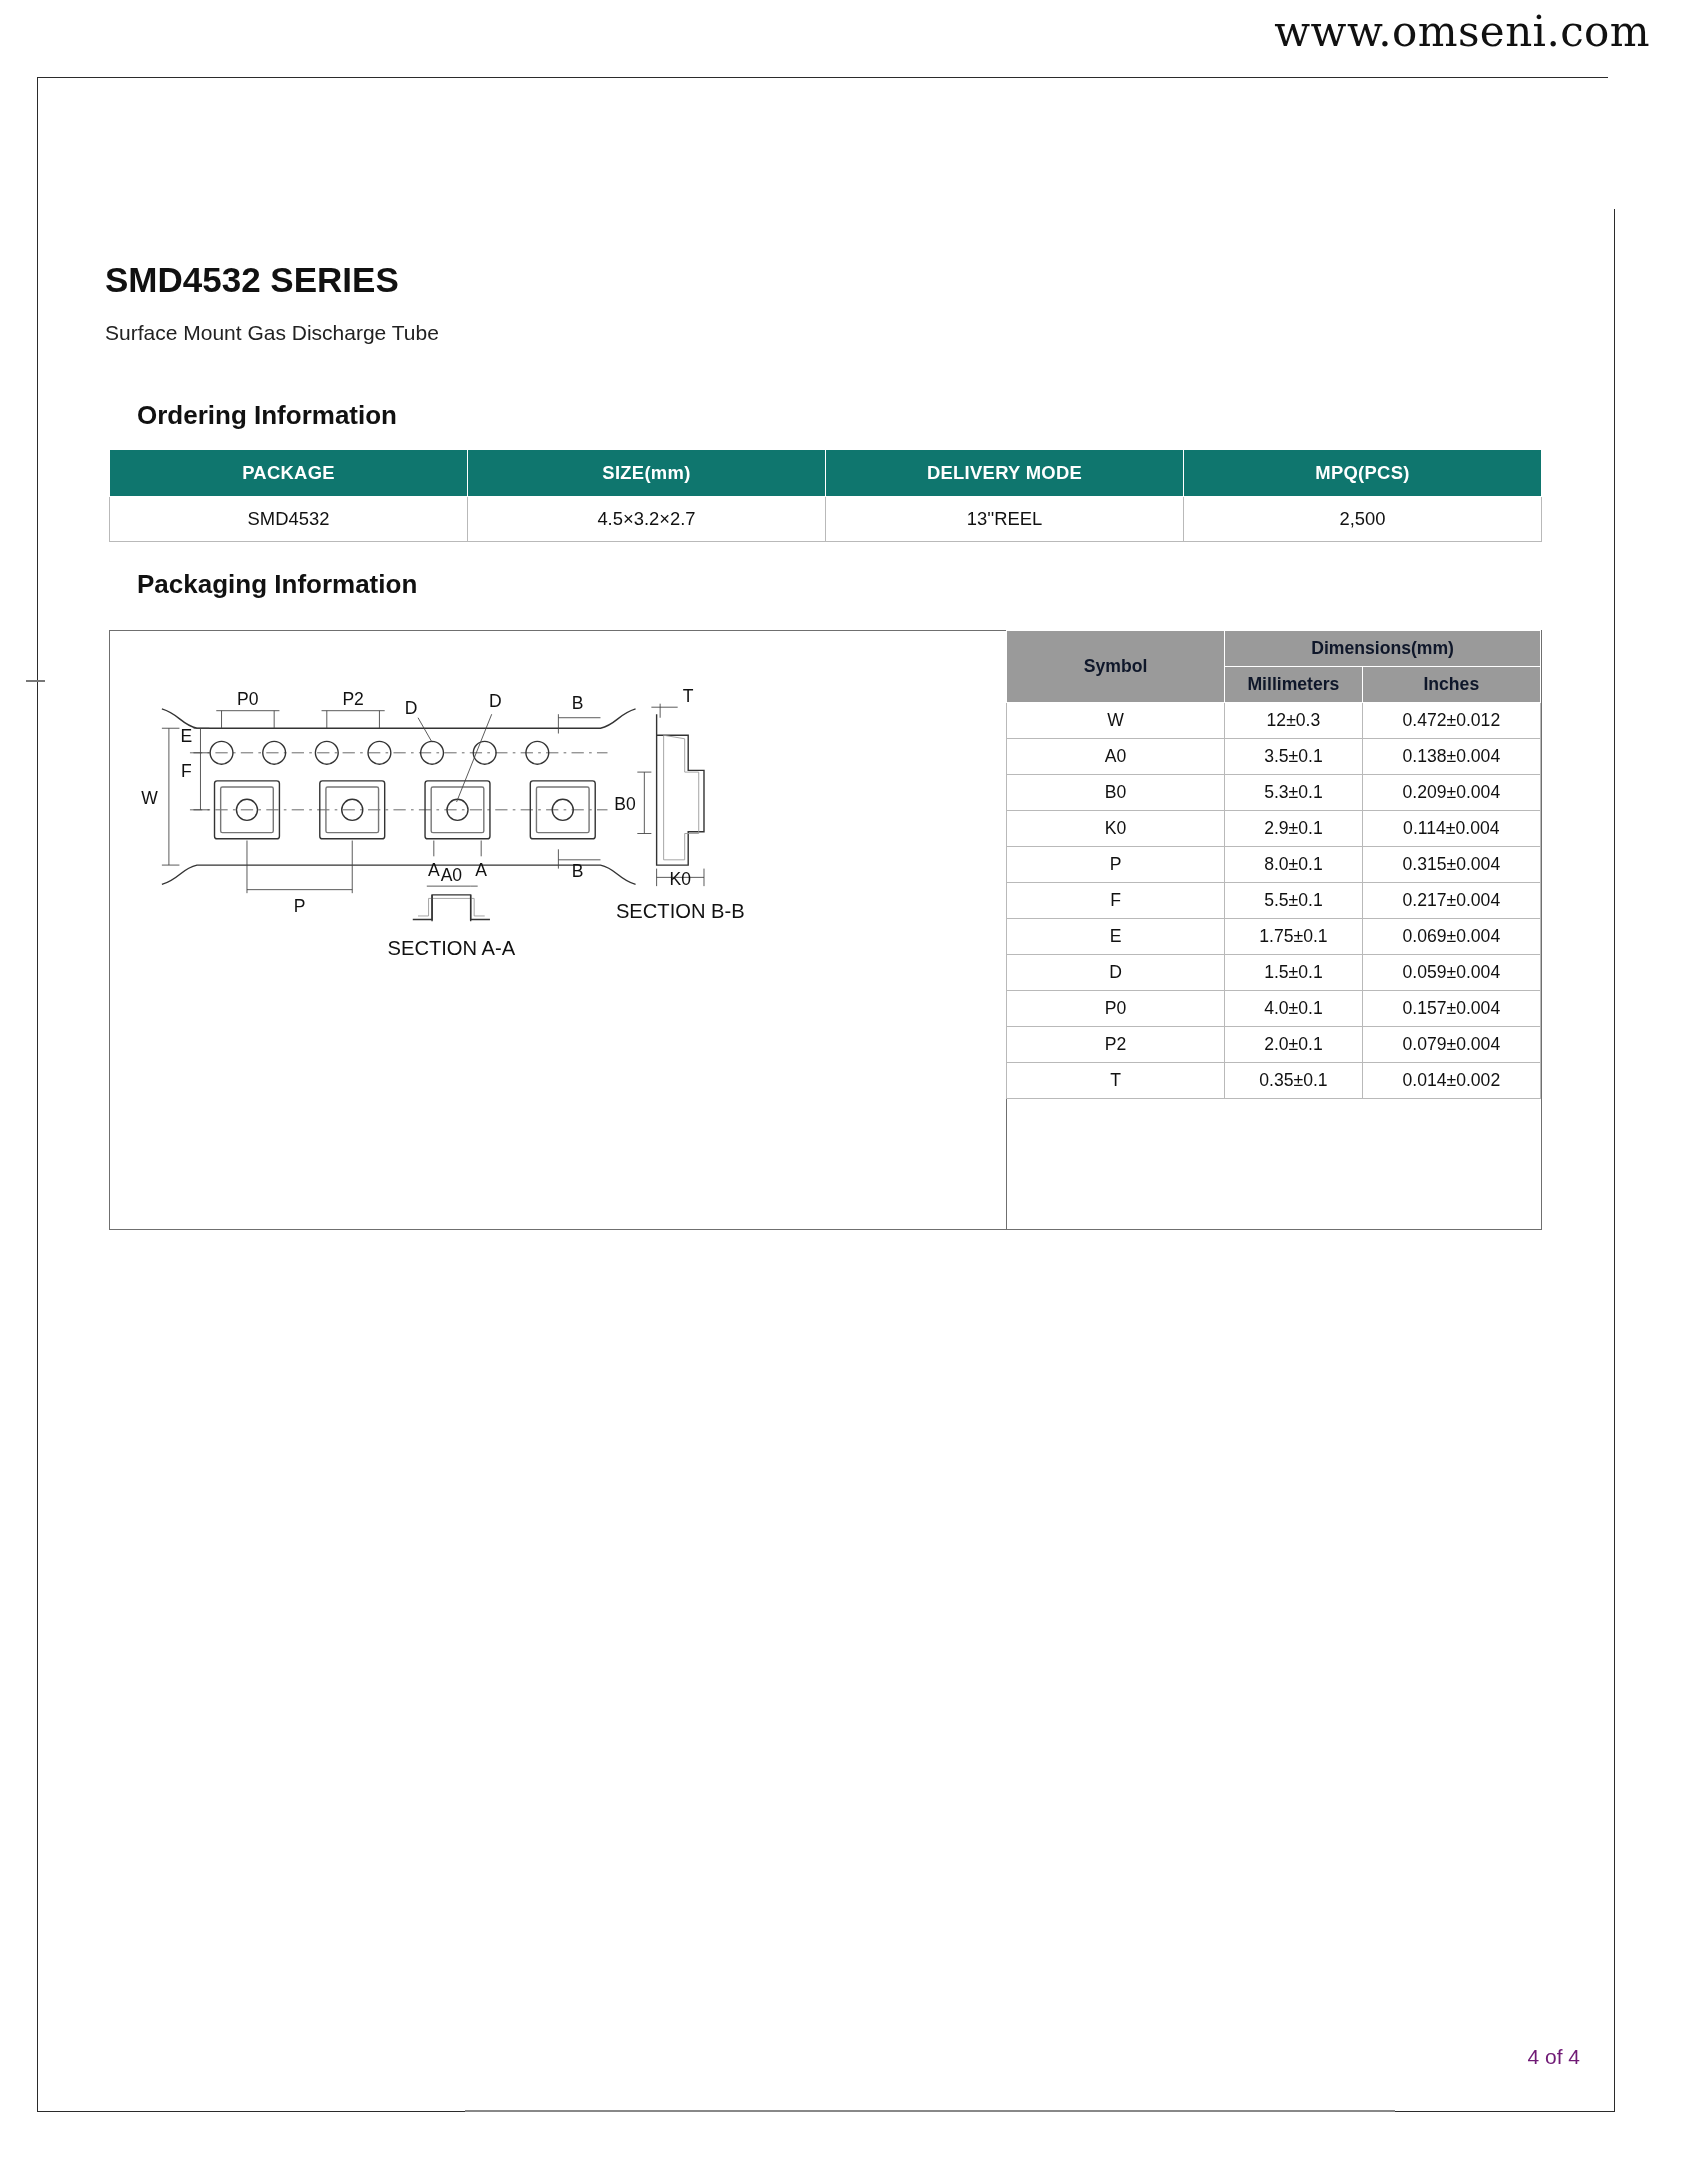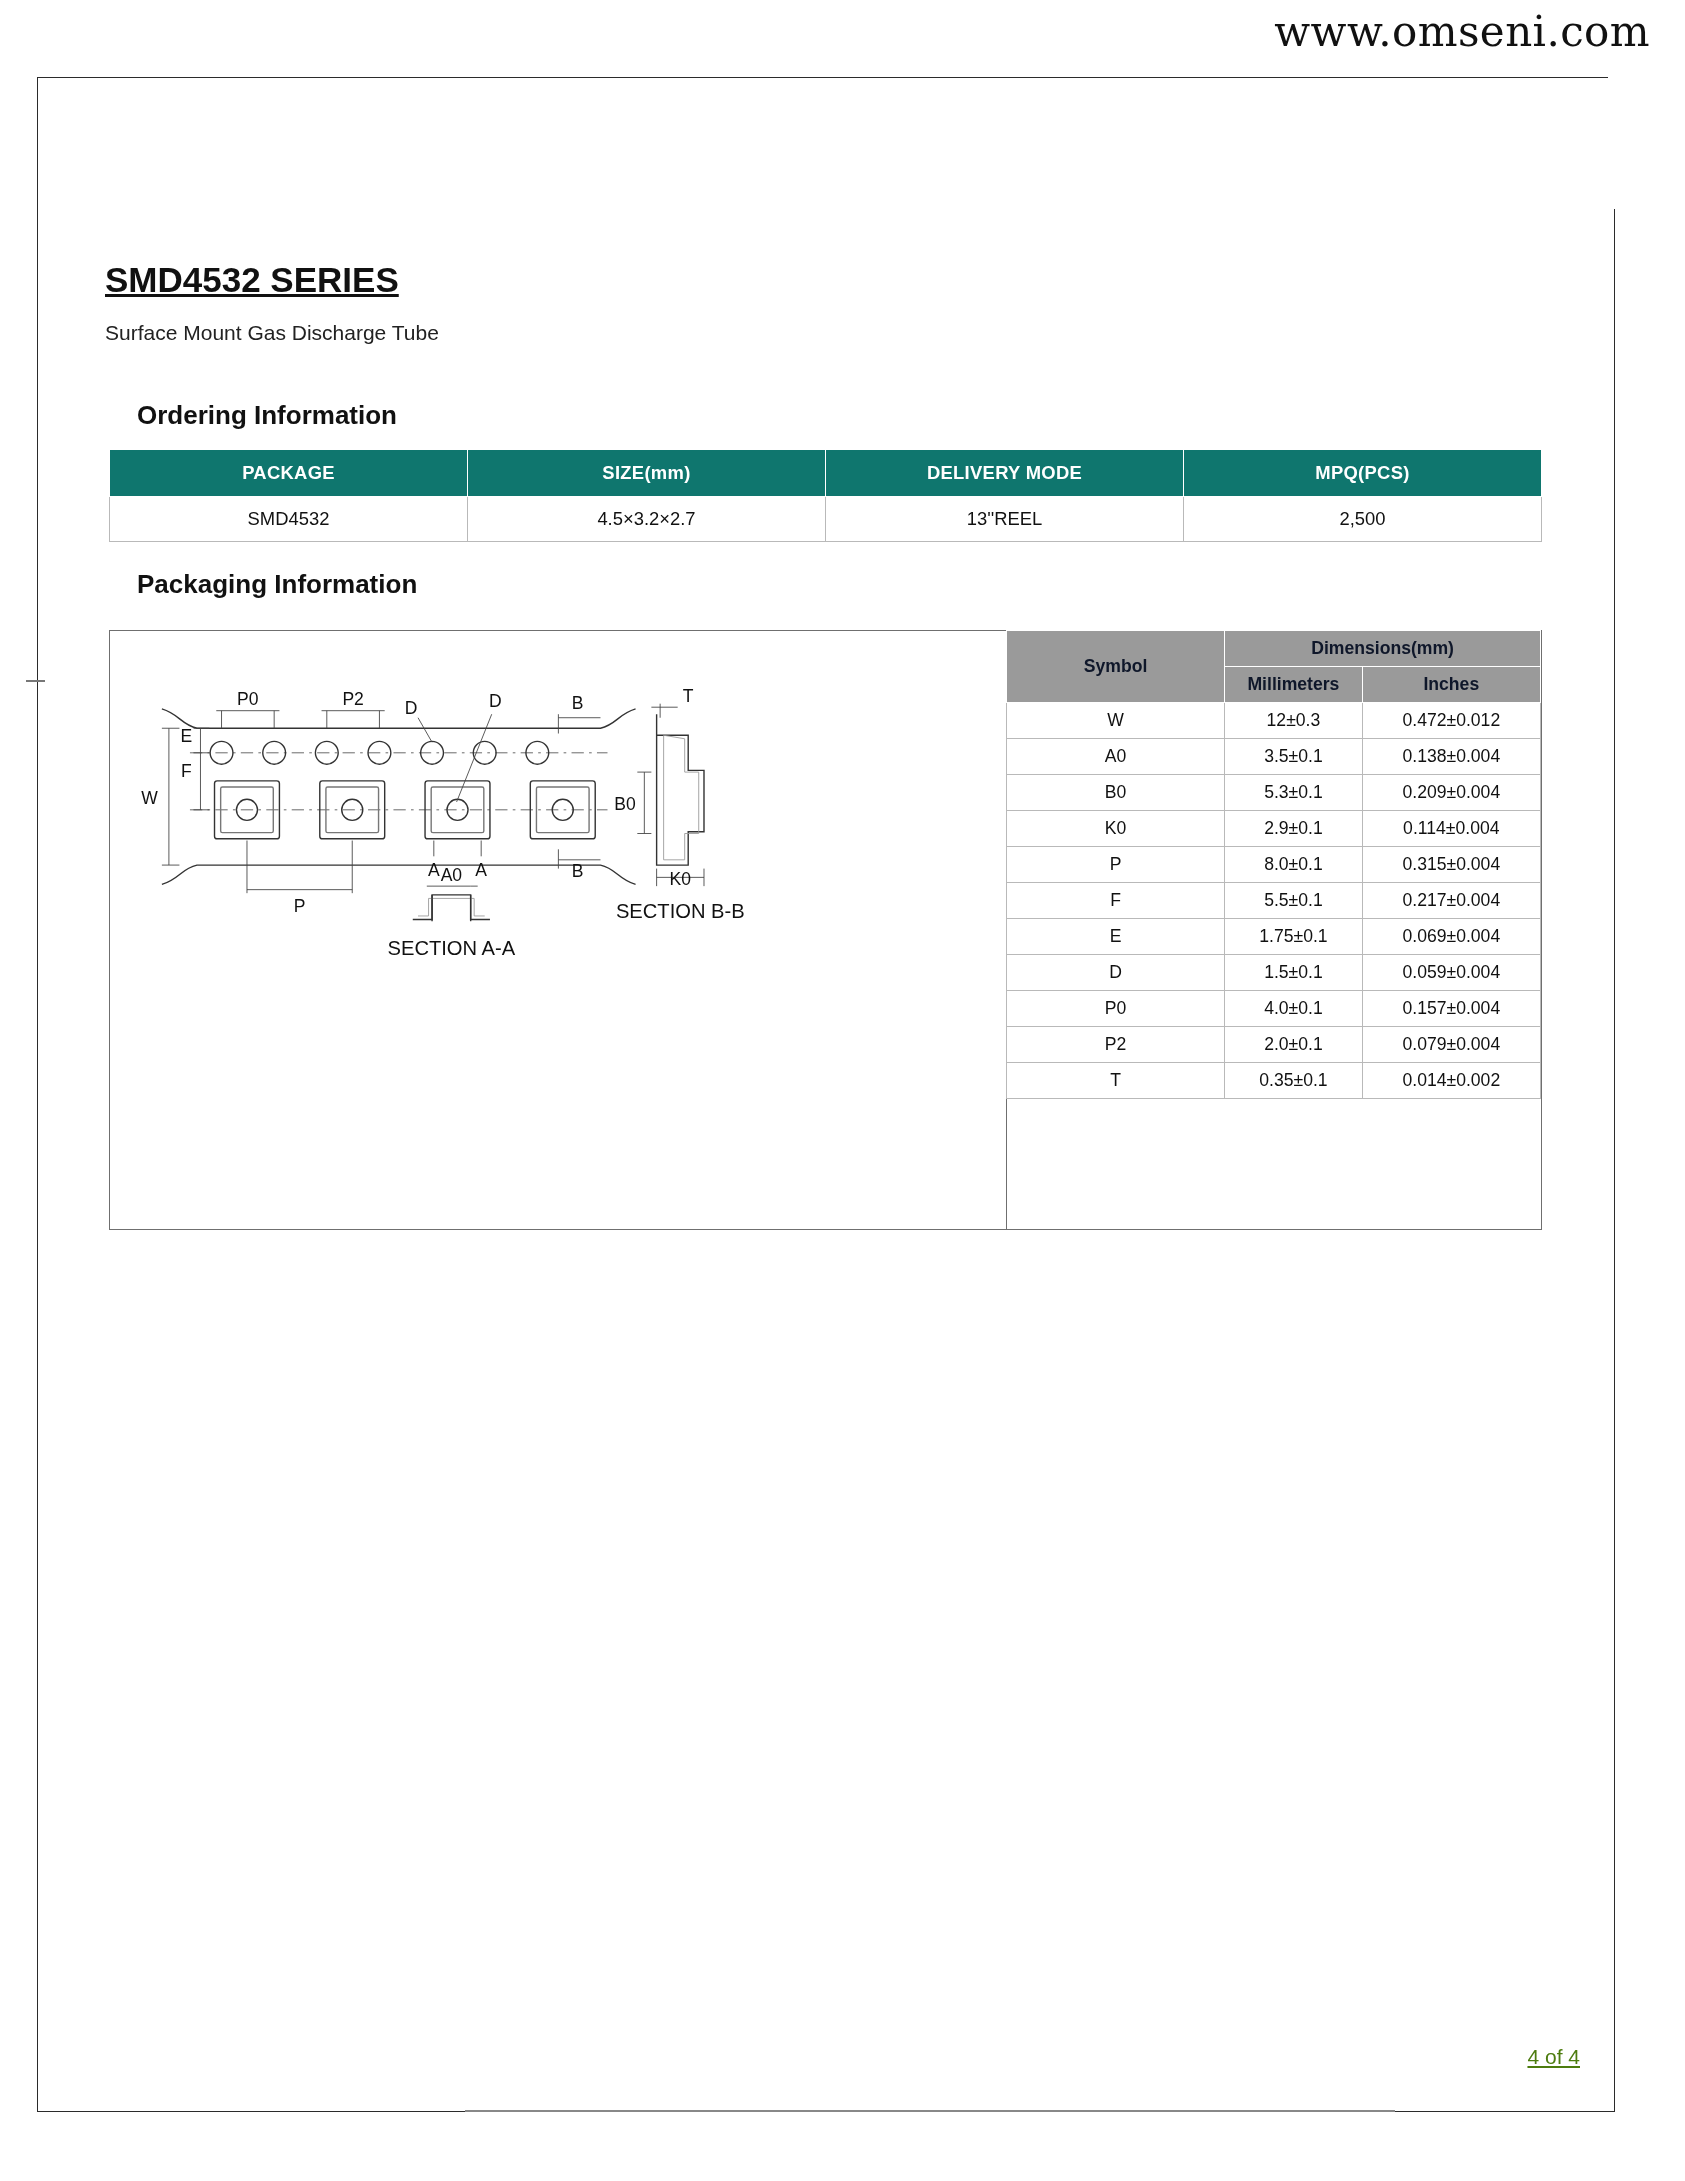--- a/index.html
+++ b/index.html
@@ -77,21 +77,20 @@
     letter-spacing: 1.8px;
     color: #111;
   }
   .title {
     position: absolute;
     left: 105px;
     top: 260px;
     font-size: 35px;
     font-weight: bold;
     color: #111;
-    text-decoration: underline;
   }
   .subtitle {
     position: absolute;
     left: 105px;
     top: 321px;
     font-size: 21px;
     color: #222;
   }
   .section-head {
     position: absolute;
@@ -194,22 +193,21 @@
     fill: #111;
   }
   .diagram .lbl-small { font-size: 20px; }
   .diagram .sect-label { font-size: 23px; }
 
   .page-num {
     position: absolute;
     right: 105px;
     top: 2045px;
     font-size: 21px;
-    color: #4d7c0f;
-    text-decoration: underline;
+    color: #701a75;
   }
 </style>
 </head>
 <body>
 
 <div class="page">
 
   <div class="site-url">www.omseni.com</div>
 
   <div class="page-border"></div>

